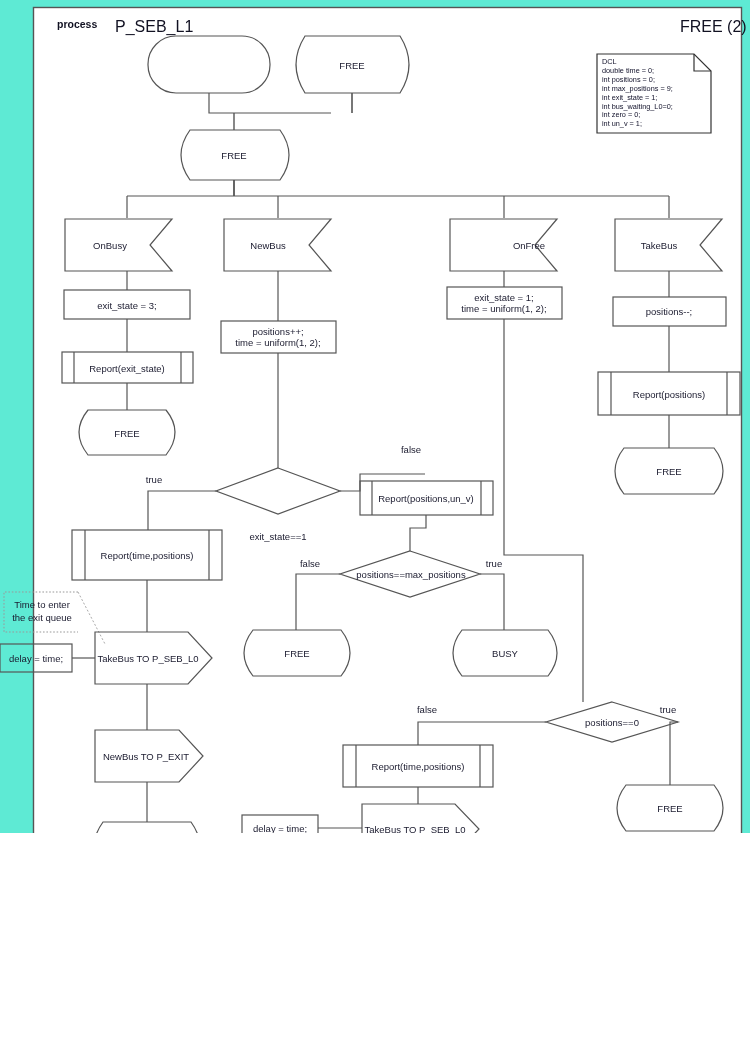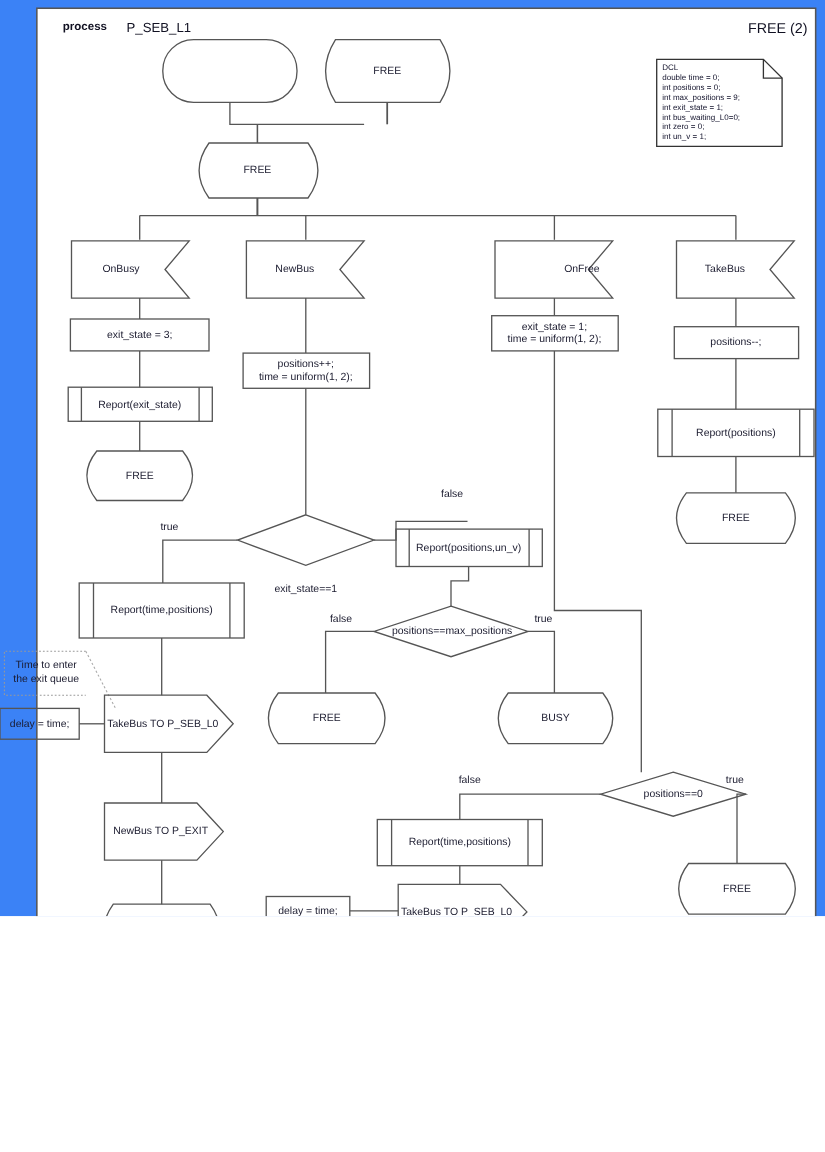--- a/index.html
+++ b/index.html
@@ -5,21 +5,21 @@
   html,body{margin:0;padding:0;background:#ffffff;}
   body{
     font-family:"Liberation Sans","DejaVu Sans",sans-serif;
     -webkit-font-smoothing:antialiased;
   }
   #page{
     position:relative;
     width:750px;
     height:833px;
     overflow:hidden;
-    background:#3b82f6;
+    background:#5eead4;
   }
   #svgroot{position:absolute;left:0;top:0;}
   .lbl{
     position:absolute;
     color:#1a1a2e;
     font-size:9.5px;
     line-height:11px;
     white-space:pre;
     text-align:center;
     pointer-events:none;
@@ -27,27 +27,27 @@
   .lbl.multi{white-space:pre-line;}
   .hdr-proc{
     position:absolute;
     font-size:10.5px;
     font-weight:bold;
     color:#111122;
     left:57px;top:18px;
   }
   .hdr-name{
     position:absolute;
-    font-size:12px;
+    font-size:16px;
     color:#111122;
     left:115px;top:18px;
   }
   .hdr-right{
     position:absolute;
-    font-size:13px;
+    font-size:16px;
     color:#111122;
     left:680px;top:18px;
     text-align:right;
   }
   .dcl{
     position:absolute;
     left:598px;top:55px;
     width:104px;
     font-size:7.3px;
     line-height:8.9px;

